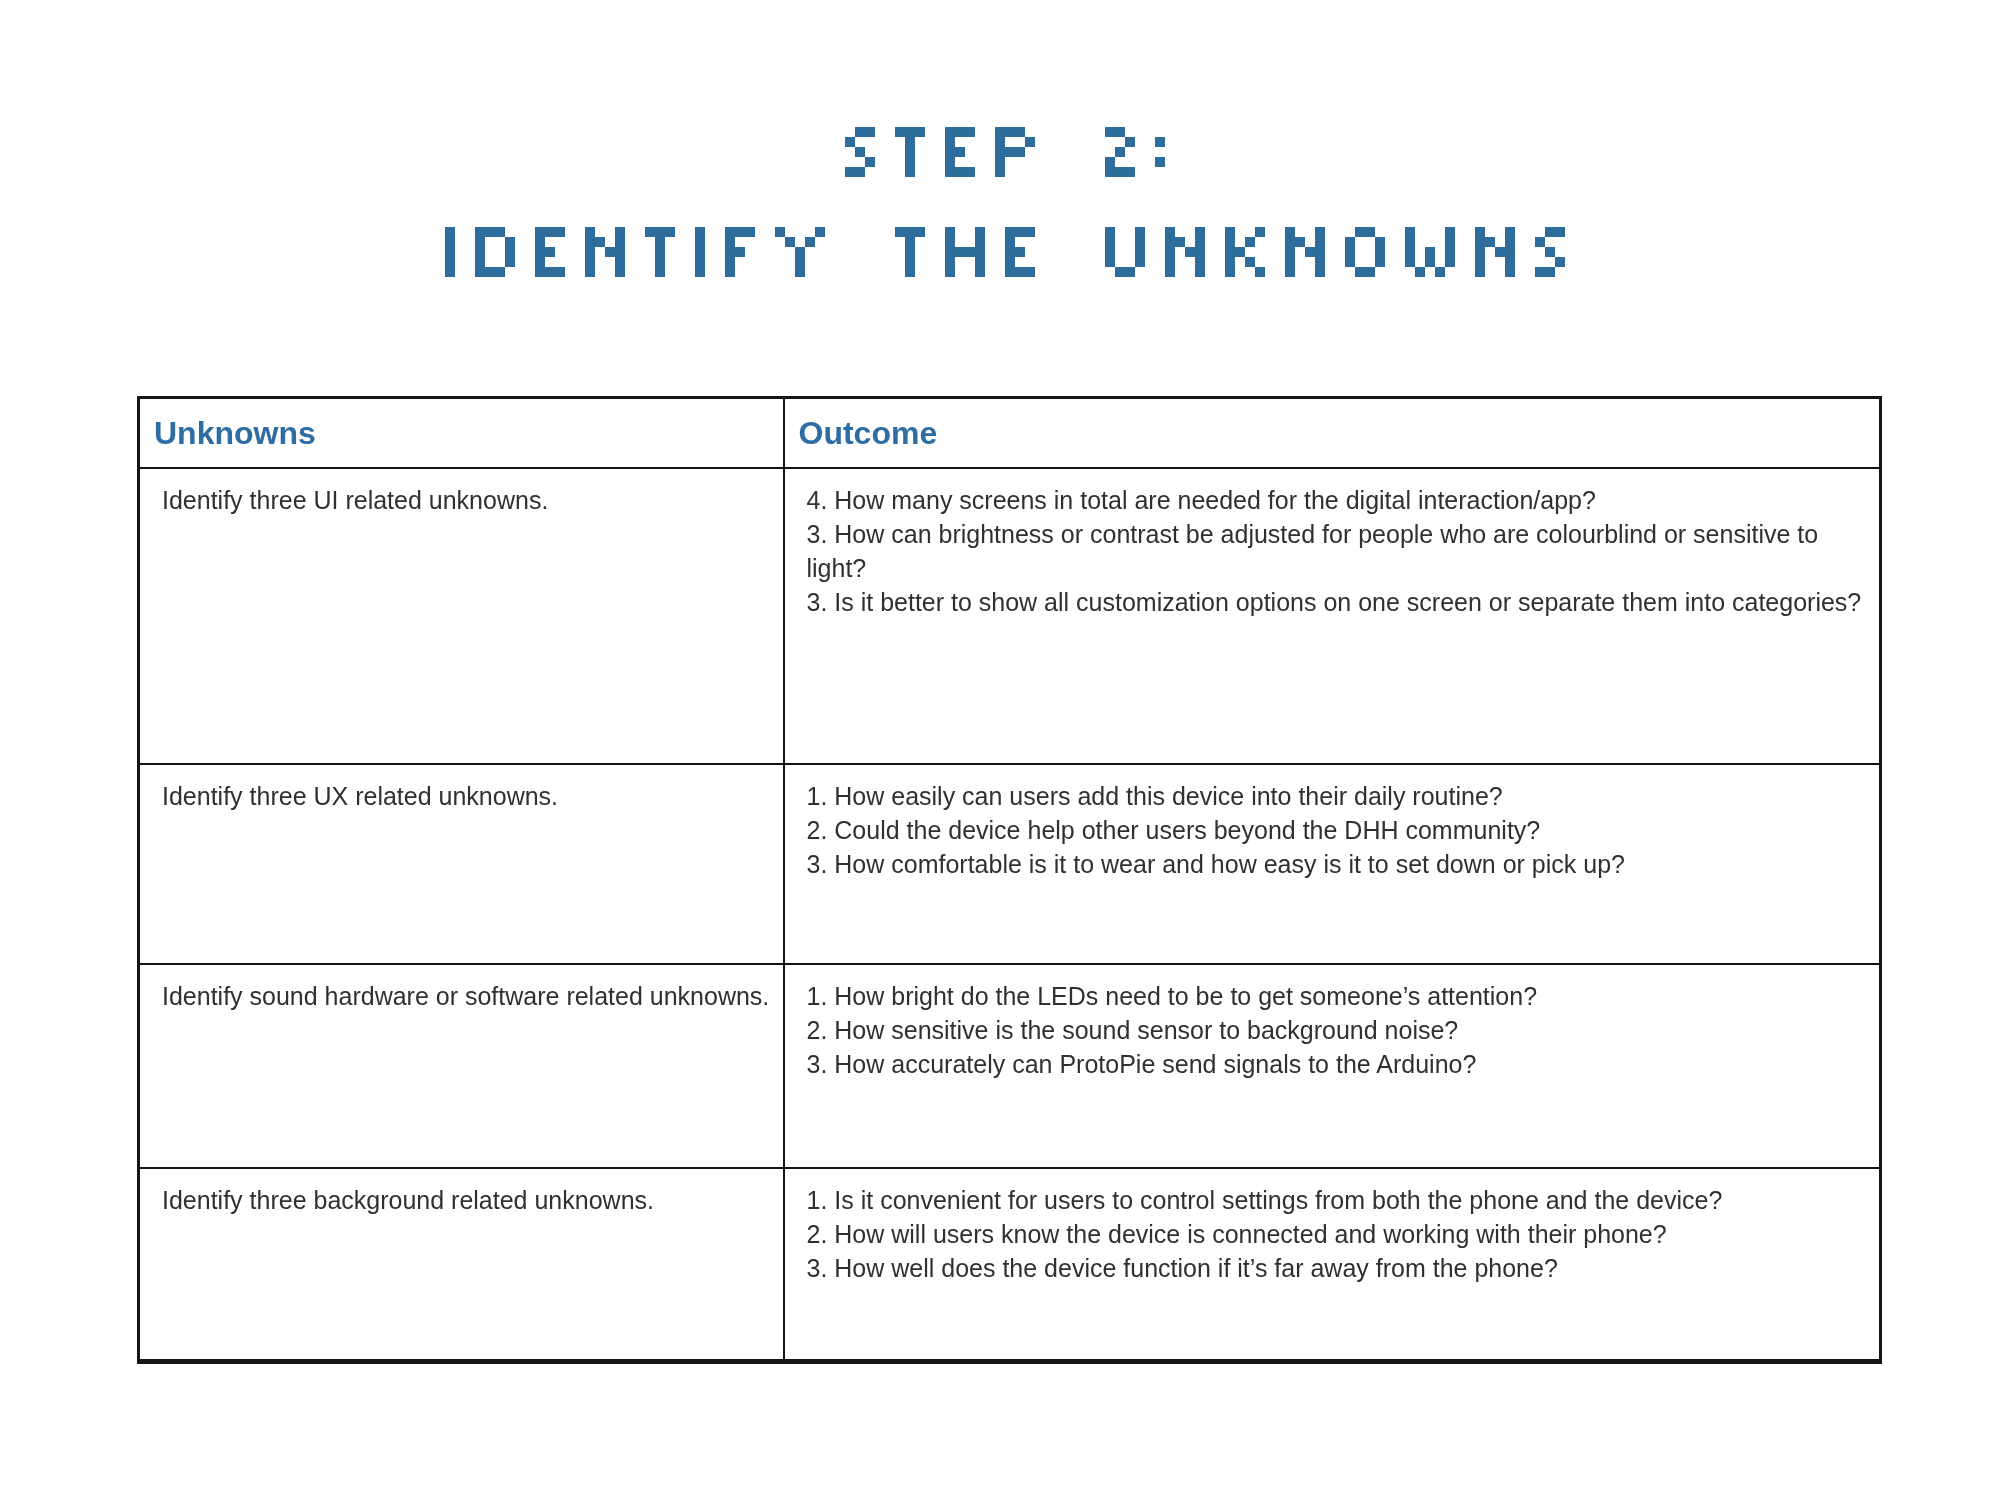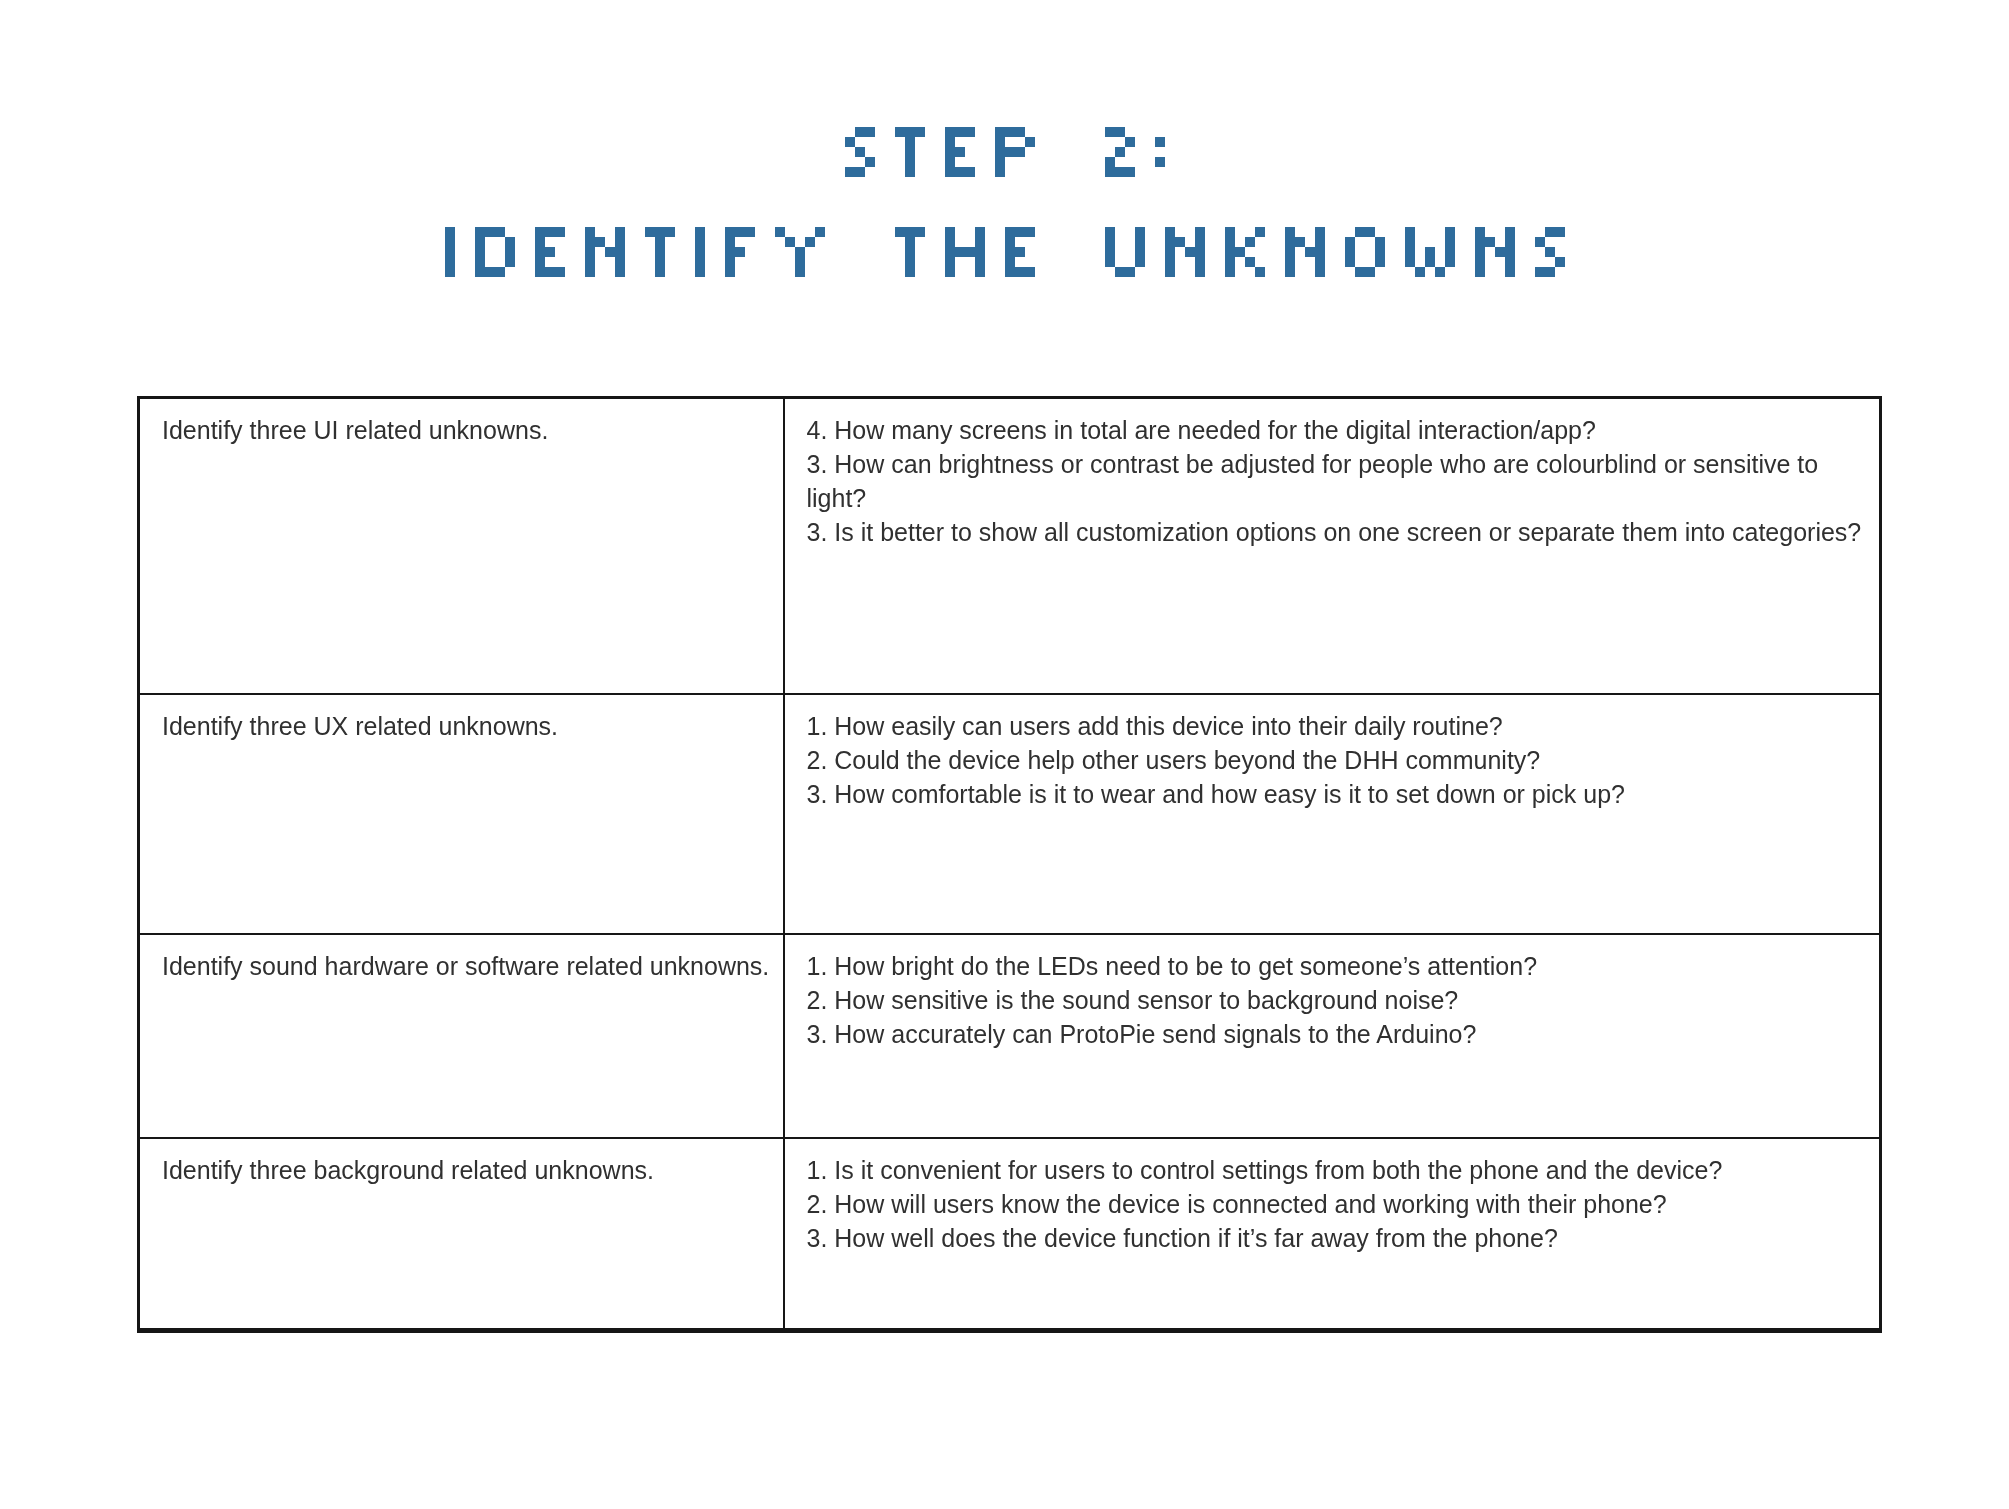--- a/index.html
+++ b/index.html
@@ -67,21 +67,21 @@
   }
   .unknowns-table td {
     vertical-align: top;
     padding: 14px 12px 0 22px;
     color: var(--body-text);
     font-size: 25px;
     line-height: 34px;
     font-weight: 400;
   }
   .row-1 { height: 296px; }
-  .row-2 { height: 240px; }
+  .row-2 { height: 200px; }
   .row-3 { height: 204px; }
   .row-4 { height: 193px; }
   .outcome-line { margin: 0; }
 </style>
 </head>
 <body>
 
 <div class="page">
 
   <div class="title-block">
@@ -367,20 +367,24 @@
         </div>
       </div>
   </div>
 
   <table class="unknowns-table">
     <colgroup>
       <col style="width:645px">
       <col>
     </colgroup>
     <tbody>
+        <tr>
+      <th>Unknowns</th>
+      <th>Outcome</th>
+    </tr>
     <tr class="row-1">
       <td>Identify three UI related unknowns.</td>
       <td>
         <p class="outcome-line">4. How many screens in total are needed for the digital interaction/app?</p>
         <p class="outcome-line">3. How can brightness or contrast be adjusted for people who are colourblind or sensitive to light?</p>
         <p class="outcome-line">3. Is it better to show all customization options on one screen or separate them into categories?</p>
       </td>
     </tr>
     <tr class="row-2">
       <td>Identify three UX related unknowns.</td>

